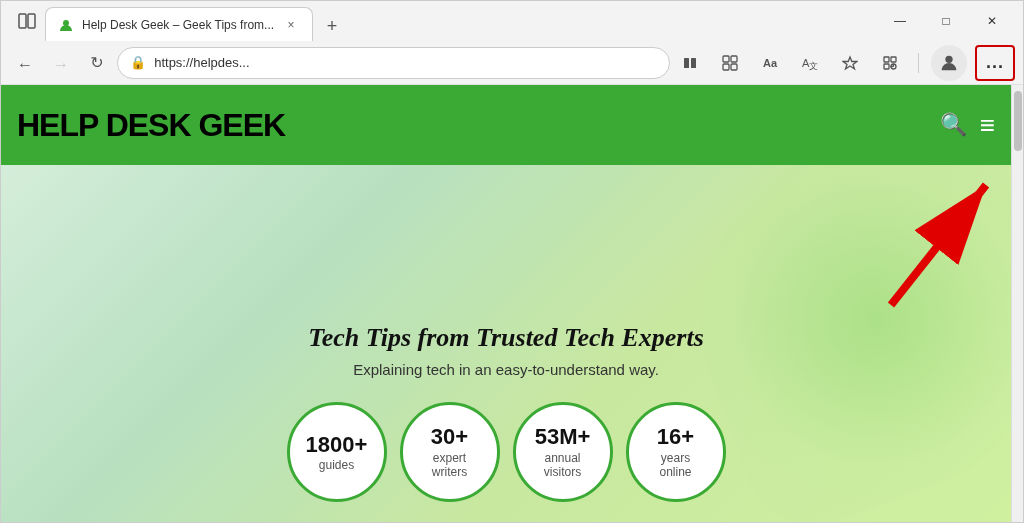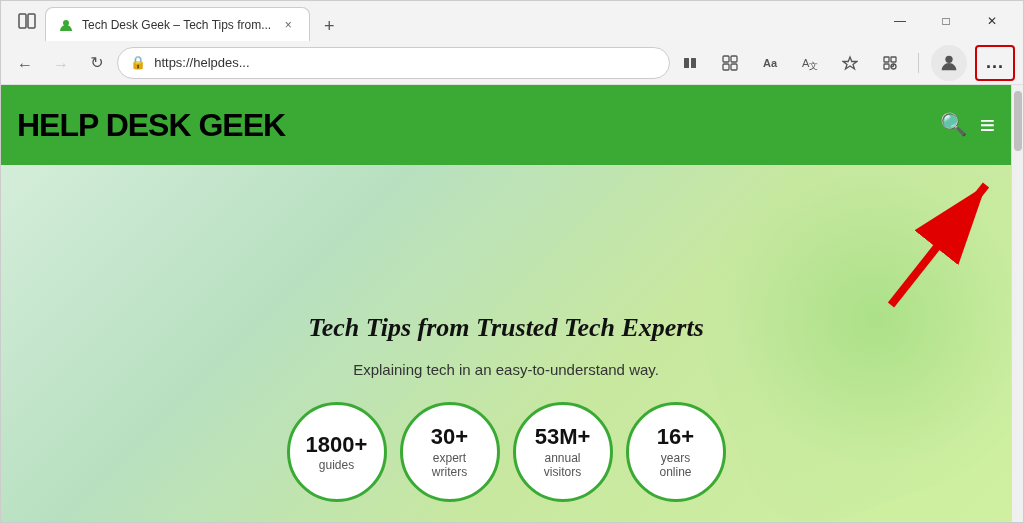--- a/index.html
+++ b/index.html
@@ -43,21 +43,21 @@
     
     .site-header { background: #3aaa35; display: flex; align-items: center; justify-content: space-between; padding: 17px 16px; height: 80px; }
     .site-logo { font-size: 32px; font-weight: 900; color: #000; font-family: Arial Black, Arial, sans-serif; letter-spacing: -1px; text-transform: uppercase; }
     .header-icons { display: flex; align-items: center; gap: 12px; }
     .header-icon { color: #fff; font-size: 22px; cursor: pointer; }
 
     
     .hero { background: linear-gradient(135deg, #d4edda 0%, #b8e0c0 30%, #c8e8a0 60%, #d0f0a0 100%); flex: 1; display: flex; flex-direction: column; align-items: center; justify-content: flex-end; padding: 20px; position: relative; overflow: hidden; }
     .hero-bg-leaf { position: absolute; right: -40px; top: -20px; width: 350px; height: 350px; background: radial-gradient(ellipse at center, rgba(100,200,80,0.3) 0%, rgba(180,230,150,0.15) 60%, transparent 100%); border-radius: 50% 20% 50% 20%; transform: rotate(-20deg); }
     .hero-title { font-size: 26px; font-style: italic; font-weight: bold; color: #111; text-align: center; margin-bottom: 8px; font-family: Georgia, serif; }
-    .hero-subtitle { font-size: 15px; color: #333; text-align: center; margin-bottom: 24px; margin-top: 10px; }
+    .hero-subtitle { font-size: 15px; color: #333; text-align: center; margin-bottom: 24px; }
 
     
     .stats-row { display: flex; gap: 13px; align-items: center; justify-content: center; }
     .stat-circle { width: 100px; height: 100px; border-radius: 50%; border: 3px solid #3aaa35; background: #fff; display: flex; flex-direction: column; align-items: center; justify-content: center; gap: 0; }
     .stat-number { font-size: 22px; font-weight: bold; color: #111; line-height: 1.2; }
     .stat-label { font-size: 12px; color: #555; text-align: center; line-height: 1.2; }
 
     
     .red-arrow-overlay { position: absolute; top: 0; right: 0; width: 200px; height: 150px; pointer-events: none; z-index: 999; }
   </style>
@@ -74,21 +74,21 @@
       </svg>
     </div>
     <div class="tab-bar">
       <div class="tab">
         <div class="tab-favicon">
           <svg width="16" height="16" viewBox="0 0 16 16">
             <circle cx="8" cy="6" r="3" fill="#3aaa35"></circle>
             <path d="M2 14c0-3.3 2.7-6 6-6s6 2.7 6 6" fill="#3aaa35"></path>
           </svg>
         </div>
-        <span class="tab-title">Tech Desk Geek – Tech Tips from...</span>
+        <span class="tab-title">Help Desk Geek – Geek Tips from...</span>
         <span class="tab-close">×</span>
       </div>
       <div class="new-tab-btn">+</div>
     </div>
     <div class="window-controls">
       <div class="win-btn">—</div>
       <div class="win-btn">□</div>
       <div class="win-btn close">✕</div>
     </div>
   </div>

